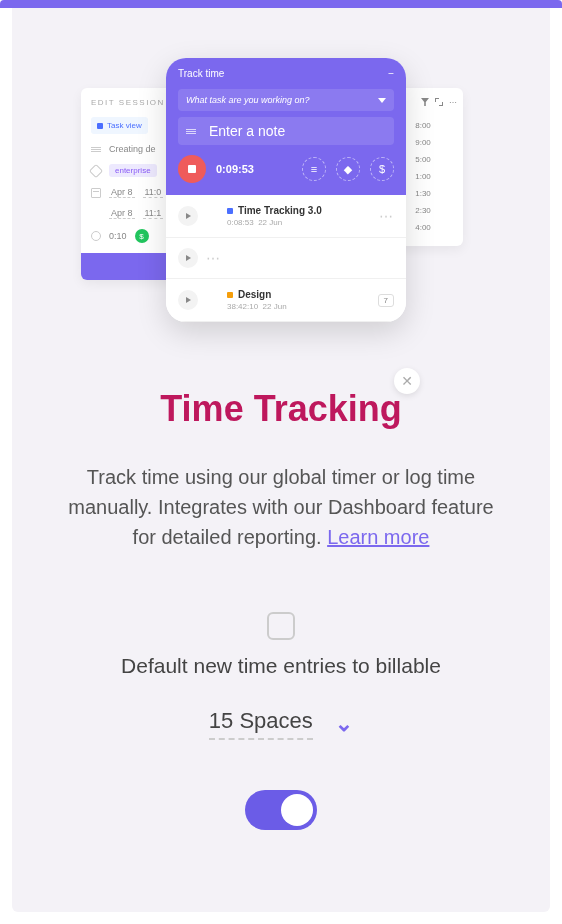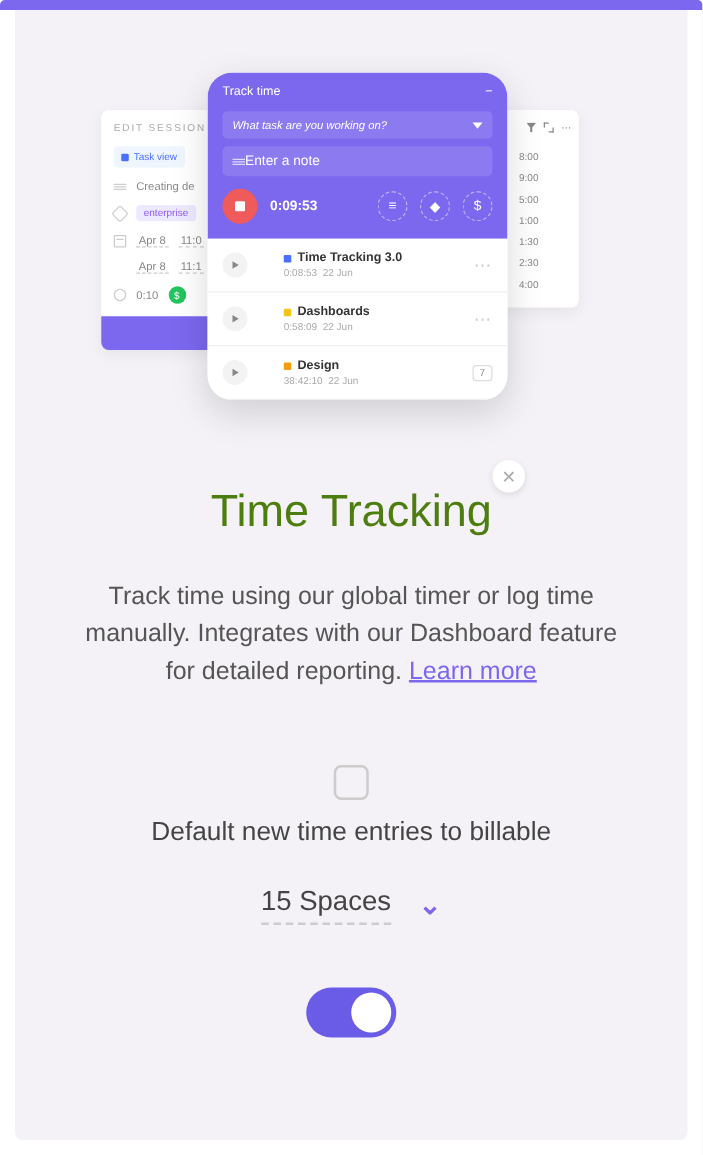--- a/index.html
+++ b/index.html
@@ -98,38 +98,38 @@
       box-shadow: 0 10px 30px rgba(0,0,0,0.15);
       overflow: hidden;
     }
     .pc-header {
       background: #7B68EE;
       padding: 10px 12px 12px;
       color: #fff;
     }
     .pc-title-row{ display:flex; justify-content:space-between; align-items:center; font-size:10px; margin-bottom:10px;}
     .pc-select{ background:rgba(255,255,255,0.12); padding:6px 8px; border-radius:4px; font-size:9px; display:flex; justify-content:space-between; align-items:center; margin-bottom:6px;font-style:italic;}
-    .pc-note{ background:rgba(255,255,255,0.12); padding:6px 8px; border-radius:4px; font-size:11px; display:flex; align-items:center; gap:0;}
+    .pc-note{ background:rgba(255,255,255,0.12); padding:6px 8px; border-radius:4px; font-size:14px; display:flex; align-items:center; gap:13px;}
     .pc-timer-row{ display:flex; align-items:center; gap:10px; margin-top:10px;}
     .pc-stop{ width:28px; height:28px; background:#EF5B5B; border-radius:50%; display:flex; align-items:center; justify-content:center;}
     .pc-stop span{ width:8px; height:8px; background:#fff; border-radius:1px;}
     .pc-timer-text{ font-size:11px; font-weight:600; flex:1;}
     .pc-circle{ width:24px; height:24px; border:1px dashed rgba(255,255,255,0.5); border-radius:50%; display:flex; align-items:center; justify-content:center; font-size:11px;}
     .pc-list{ background:#fff;}
     .pc-item{ display:flex; align-items:center; gap:8px; padding:10px 12px; border-bottom:1px solid #f0f0f0;}
     .pc-play{ width:20px; height:20px; background:#f3f3f3; border-radius:50%; display:flex; align-items:center; justify-content:center;}
     .pc-play span{ width:0; height:0; border-left:5px solid #888; border-top:3px solid transparent; border-bottom:3px solid transparent;}
     .pc-dot{ width:6px; height:6px; border-radius:1px; display:inline-block;}
     .pc-item-body{ flex:1;margin-left:21px;}
     .pc-item-title{ font-size:10px; font-weight:600; color:#333; display:flex; align-items:center; gap:5px;}
     .pc-item-sub{ font-size:8px; color:#aaa; margin-top:2px;}
     .pc-dots{ color:#ccc; font-size:14px; letter-spacing:1px;}
     .pc-badge{ border:1px solid #ddd; border-radius:3px; padding:1px 5px; font-size:8px; color:#888;}
 
-    .main-title{ text-align:center; font-size:36px; color:#4d7c0f; font-weight:400; margin-top:50px;}
+    .main-title{ text-align:center; font-size:36px; color:#be185d; font-weight:700; margin-top:50px;}
     .main-desc{ text-align:center; font-size:20px; color:#555; margin: 32px 26px 0; line-height:1.5;}
     .learn-link{ color:#7B68EE; text-decoration:underline; cursor:pointer;}
     .billable-row{ display:flex; align-items:center; justify-content:center; gap:14px; margin-top:60px;flex-direction:column;}
     .checkbox{ width:28px; height:28px; border:2px solid #ccc; border-radius:6px; cursor:pointer;}
     .billable-label{ font-size:21px; color:#444;}
     .spaces-row{ display:flex; align-items:center; justify-content:center; gap:22px; margin-top:30px;}
     .spaces-value{ font-size:22px; color:#444; border-bottom:2px dashed #ccc; padding-bottom:4px;}
     .chevron{ color:#7B68EE; font-size:22px; font-weight:700;}
     .toggle{ width:72px; height:40px; background:#6B5CE7; border-radius:20px; margin: 50px auto 0; position:relative; cursor:pointer;}
     .toggle .knob{ position:absolute; right:4px; top:4px; width:32px; height:32px; background:#fff; border-radius:50%;}
@@ -240,27 +240,20 @@
                 <span>Time Tracking 3.0</span>
               </div>
             <div class="pc-item-sub"><span>0:08:53</span>&nbsp;&nbsp;<span>22 Jun</span></div>
           </div>
           <span class="pc-dots">⋯</span>
         </div>
         <div class="pc-item">
           <div class="pc-play">
               <span></span>
             </div>
-          <div class="pc-item-body">
-            <div class="pc-item-title">
-                <span class="pc-dot" style="background:#F5C518"></span>
-                <span>Dashboards</span>
-              </div>
-            <div class="pc-item-sub"><span>0:58:09</span>&nbsp;&nbsp;<span>22 Jun</span></div>
-          </div>
           <span class="pc-dots">⋯</span>
         </div>
         <div class="pc-item">
           <div class="pc-play">
               <span></span>
             </div>
           <div class="pc-item-body">
             <div class="pc-item-title">
                 <span class="pc-dot" style="background:#F59E0B"></span>
                 <span>Design</span>

